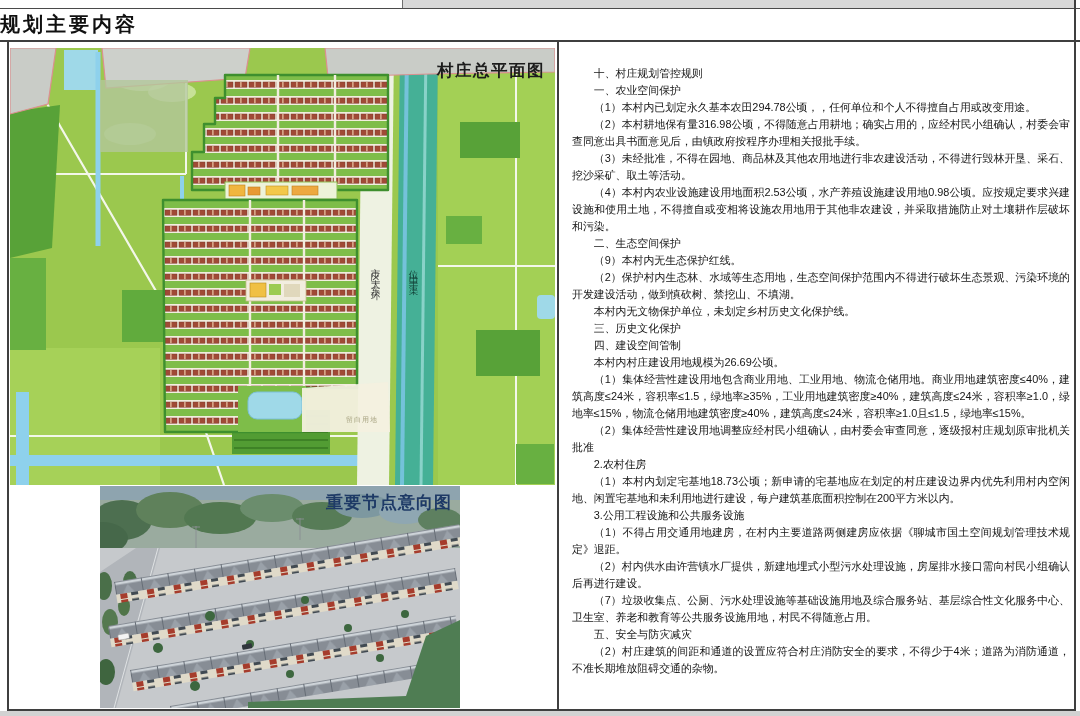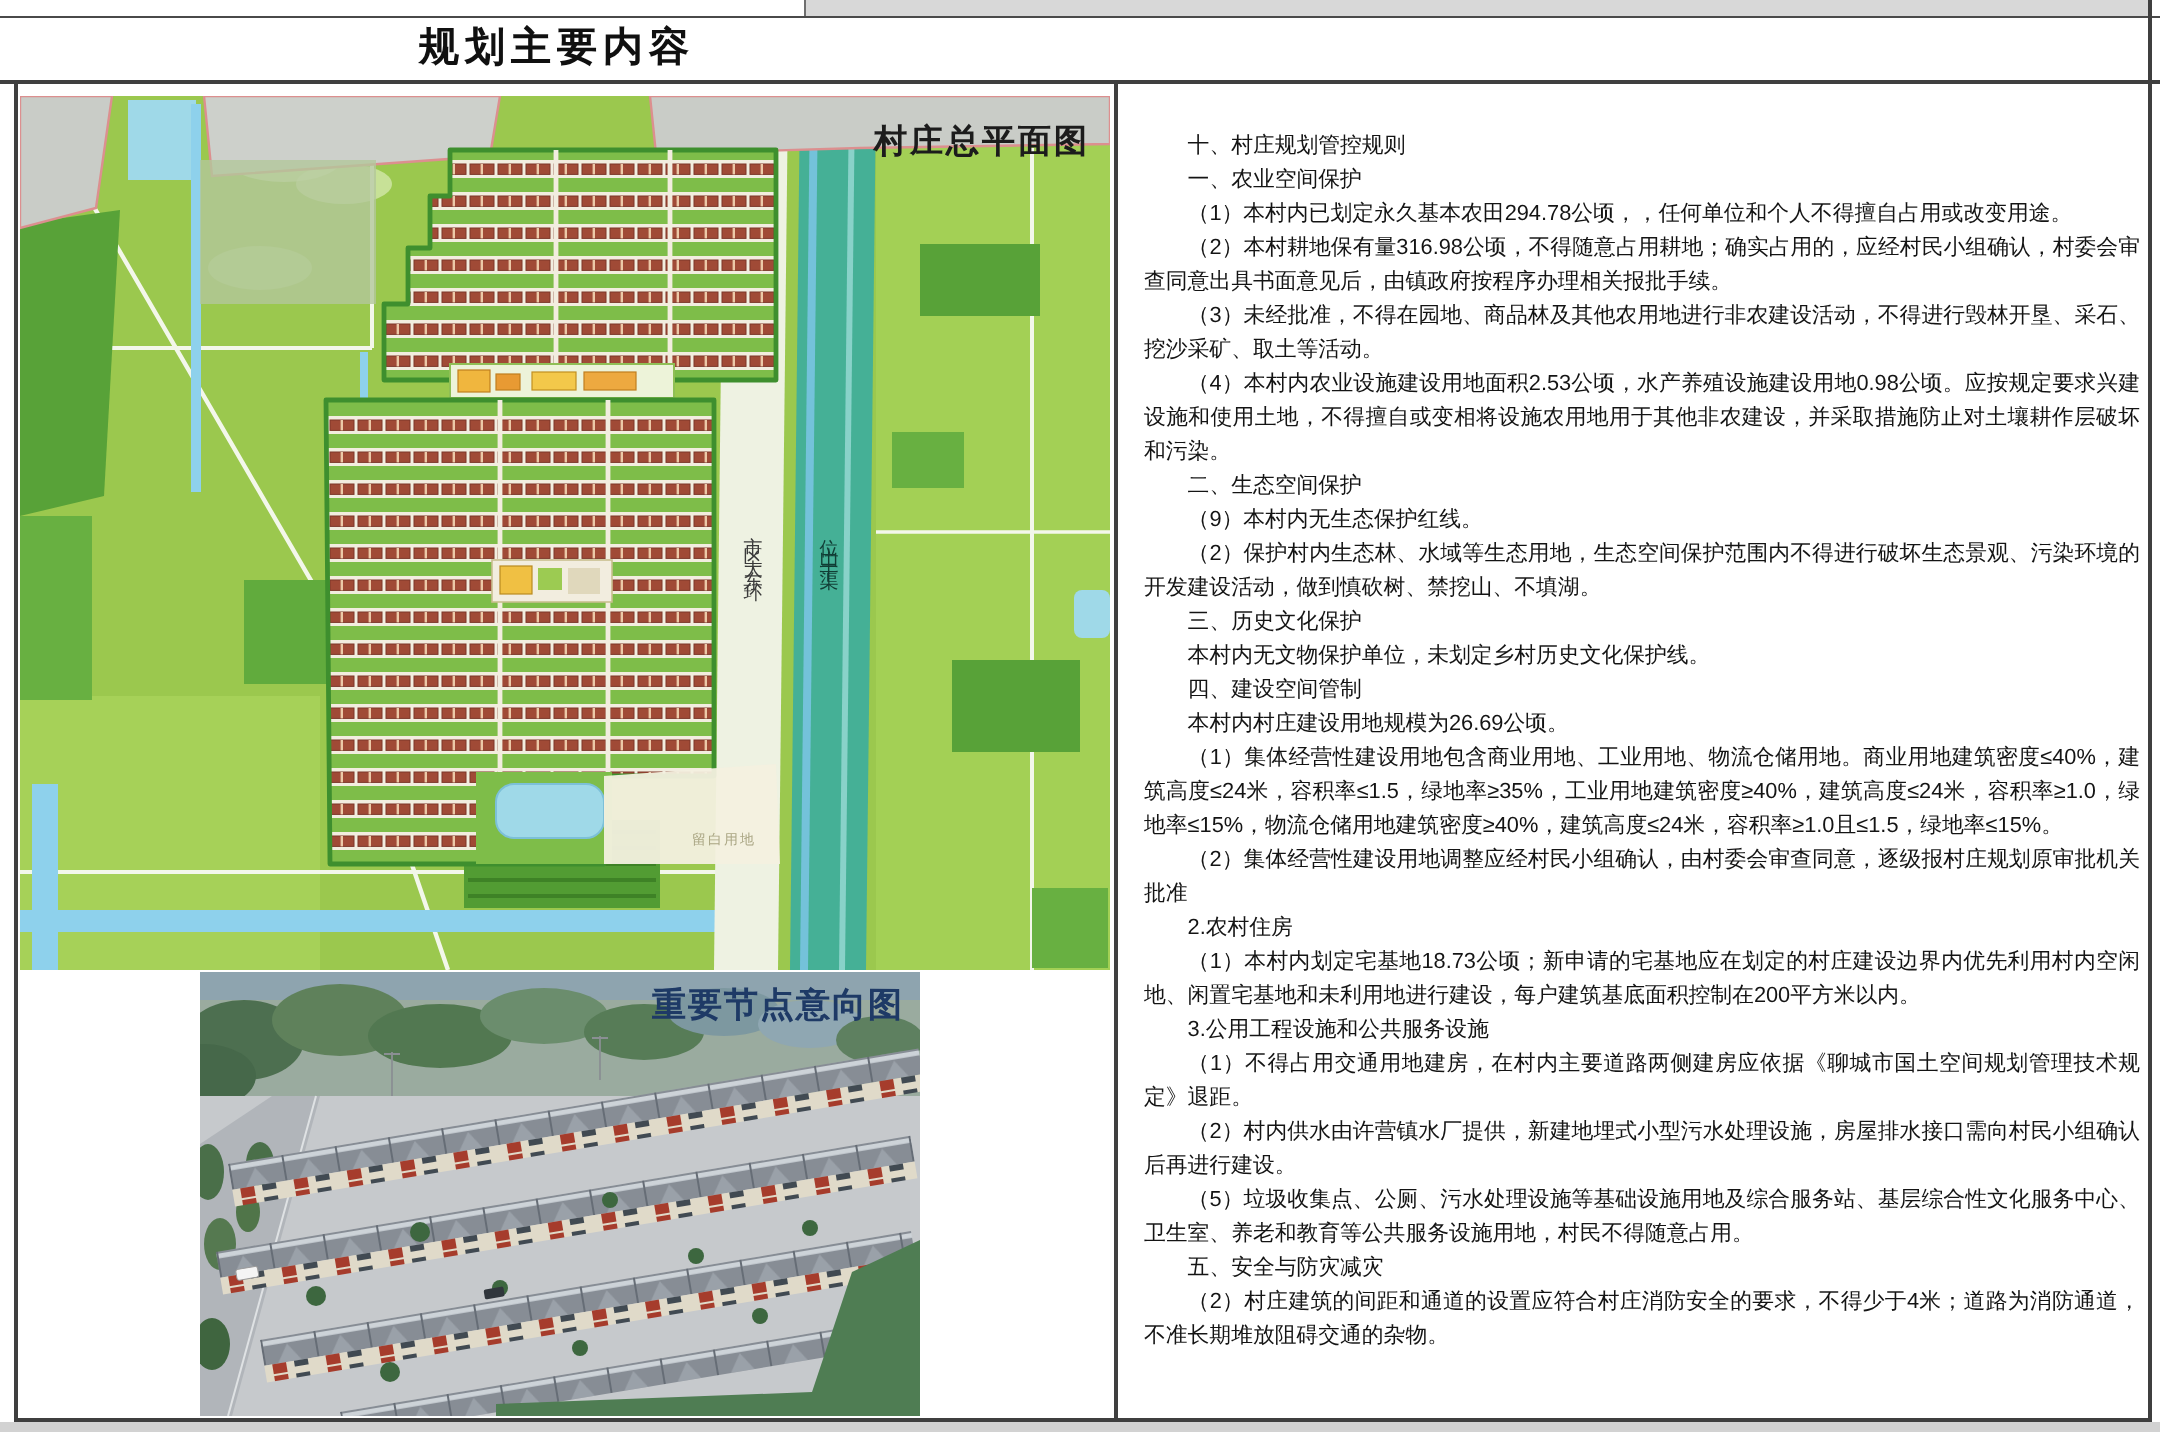--- a/index.html
+++ b/index.html
@@ -6,21 +6,21 @@
   .page {
     position:relative; width:1080px; height:716px; background:#ffffff;
     font-family:"Liberation Sans", sans-serif; overflow:hidden;
   }
   
   .strip-grey { position:absolute; left:402px; top:0; width:673px; height:8px; background:#d8d8d8; }
   .strip-div  { position:absolute; left:402px; top:0; width:1px; height:8px; background:#6f6f6f; }
   .line-top   { position:absolute; left:0; top:8px; width:1080px; height:1px; background:#4a4a4a; }
   .header-title {
     position:absolute; left:0; top:9px; width:557px; height:31px; line-height:31px;
-    text-align:center; font-size:20px; font-weight:bold; letter-spacing:3px; color:#101010;
+    font-size:20px; font-weight:bold; letter-spacing:3px; color:#101010;
   }
   .line-header-bottom { position:absolute; left:0; top:40px; width:1080px; height:2px; background:#3f3f3f; }
   .border-left    { position:absolute; left:7px;   top:40px; width:2px; height:670px; background:#3f3f3f; }
   .border-divider { position:absolute; left:557px; top:40px; width:2px; height:670px; background:#3f3f3f; }
   .border-right   { position:absolute; left:1074px; top:0;   width:2px; height:710px; background:#3f3f3f; }
   .border-bottom  { position:absolute; left:7px; top:709px; width:1069px; height:2px; background:#3f3f3f; }
   .page-shadow    { position:absolute; left:0; top:711px; width:1080px; height:5px; background:#d2d2d2; }
 
   .masterplan { position:absolute; left:10px; top:48px; width:545px; height:437px; display:block; }
   .nodeview   { position:absolute; left:100px; top:486px; width:360px; height:222px; display:block; }
@@ -243,32 +243,32 @@
     <div class="rules">
         <p class="para">十、村庄规划管控规则</p>
         <p class="para">一、农业空间保护</p>
         <p class="para">（1）本村内已划定永久基本农田294.78公顷，，任何单位和个人不得擅自占用或改变用途。</p>
         <p class="para">（2）本村耕地保有量316.98公顷，不得随意占用耕地；确实占用的，应经村民小组确认，村委会审查同意出具书面意见后，由镇政府按程序办理相关报批手续。</p>
         <p class="para">（3）未经批准，不得在园地、商品林及其他农用地进行非农建设活动，不得进行毁林开垦、采石、挖沙采矿、取土等活动。</p>
         <p class="para">（4）本村内农业设施建设用地面积2.53公顷，水产养殖设施建设用地0.98公顷。应按规定要求兴建设施和使用土地，不得擅自或变相将设施农用地用于其他非农建设，并采取措施防止对土壤耕作层破坏和污染。</p>
         <p class="para">二、生态空间保护</p>
         <p class="para">（9）本村内无生态保护红线。</p>
         <p class="para">（2）保护村内生态林、水域等生态用地，生态空间保护范围内不得进行破坏生态景观、污染环境的开发建设活动，做到慎砍树、禁挖山、不填湖。</p>
+        <p class="para">本村内无文物保护单位，未划定乡村历史文化保护线。</p>
         <p class="para">三、历史文化保护</p>
-        <p class="para">本村内无文物保护单位，未划定乡村历史文化保护线。</p>
         <p class="para">四、建设空间管制</p>
         <p class="para">本村内村庄建设用地规模为26.69公顷。</p>
         <p class="para">（1）集体经营性建设用地包含商业用地、工业用地、物流仓储用地。商业用地建筑密度≤40%，建筑高度≤24米，容积率≤1.5，绿地率≥35%，工业用地建筑密度≥40%，建筑高度≤24米，容积率≥1.0，绿地率≤15%，物流仓储用地建筑密度≥40%，建筑高度≤24米，容积率≥1.0且≤1.5，绿地率≤15%。</p>
         <p class="para">（2）集体经营性建设用地调整应经村民小组确认，由村委会审查同意，逐级报村庄规划原审批机关批准</p>
         <p class="para">2.农村住房</p>
         <p class="para">（1）本村内划定宅基地18.73公顷；新申请的宅基地应在划定的村庄建设边界内优先利用村内空闲地、闲置宅基地和未利用地进行建设，每户建筑基底面积控制在200平方米以内。</p>
         <p class="para">3.公用工程设施和公共服务设施</p>
         <p class="para">（1）不得占用交通用地建房，在村内主要道路两侧建房应依据《聊城市国土空间规划管理技术规定》退距。</p>
         <p class="para">（2）村内供水由许营镇水厂提供，新建地埋式小型污水处理设施，房屋排水接口需向村民小组确认后再进行建设。</p>
-        <p class="para">（5）垃圾收集点、公厕、污水处理设施等基础设施用地及综合服务站、基层综合性文化服务中心、卫生室、养老和教育等公共服务设施用地，村民不得随意占用。</p>
+        <p class="para">（7）垃圾收集点、公厕、污水处理设施等基础设施用地及综合服务站、基层综合性文化服务中心、卫生室、养老和教育等公共服务设施用地，村民不得随意占用。</p>
         <p class="para">五、安全与防灾减灾</p>
         <p class="para">（2）村庄建筑的间距和通道的设置应符合村庄消防安全的要求，不得少于4米；道路为消防通道，不准长期堆放阻碍交通的杂物。</p>
       </div>
   </div>
 
   <div class="border-left"></div>
   <div class="border-divider"></div>
   <div class="border-right"></div>
   <div class="border-bottom"></div>
   <div class="page-shadow"></div>

